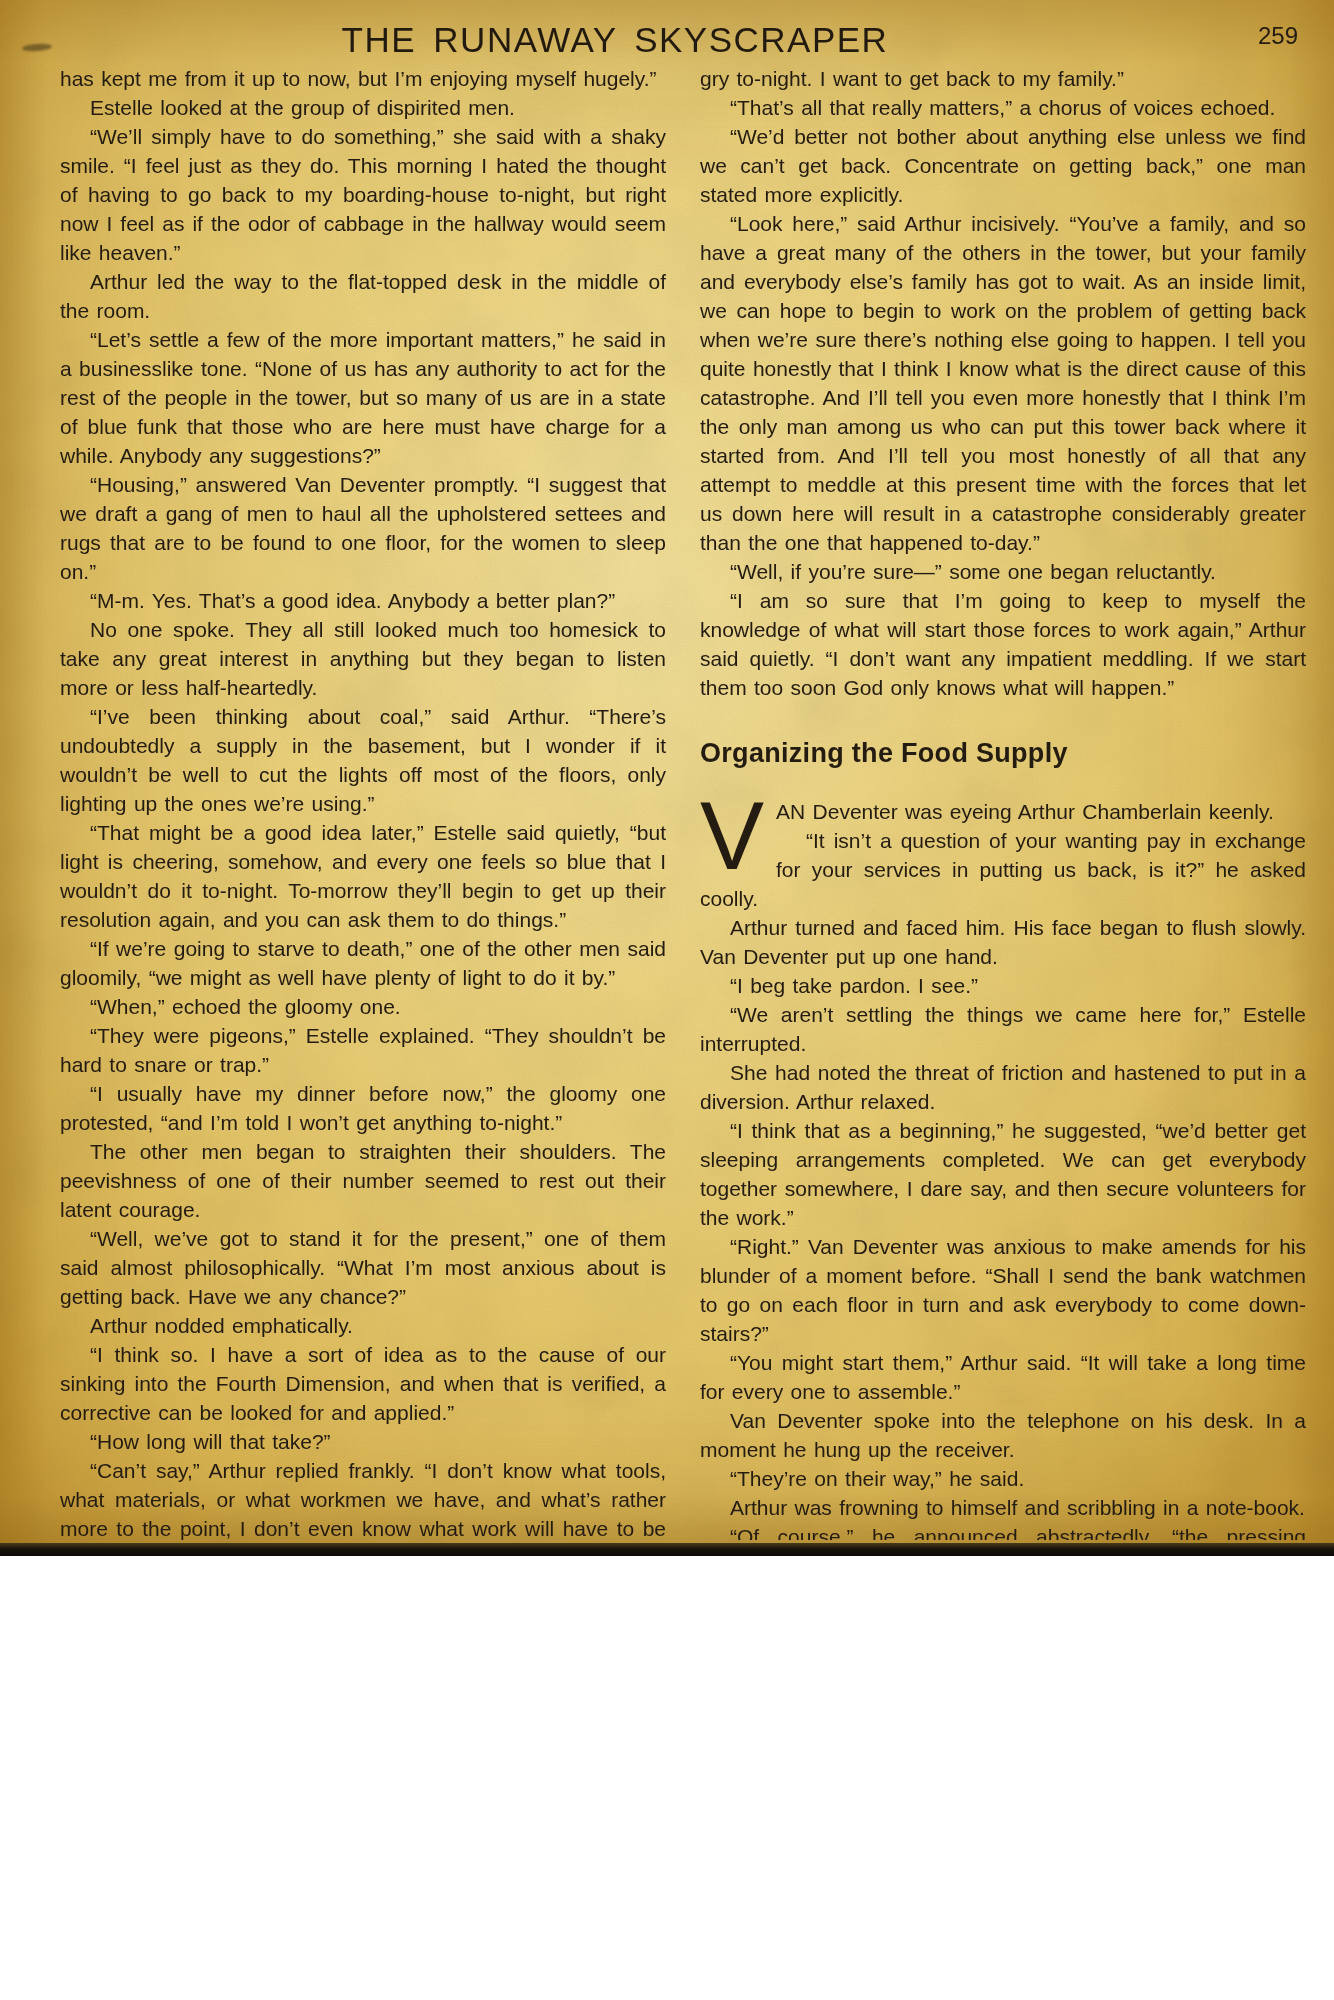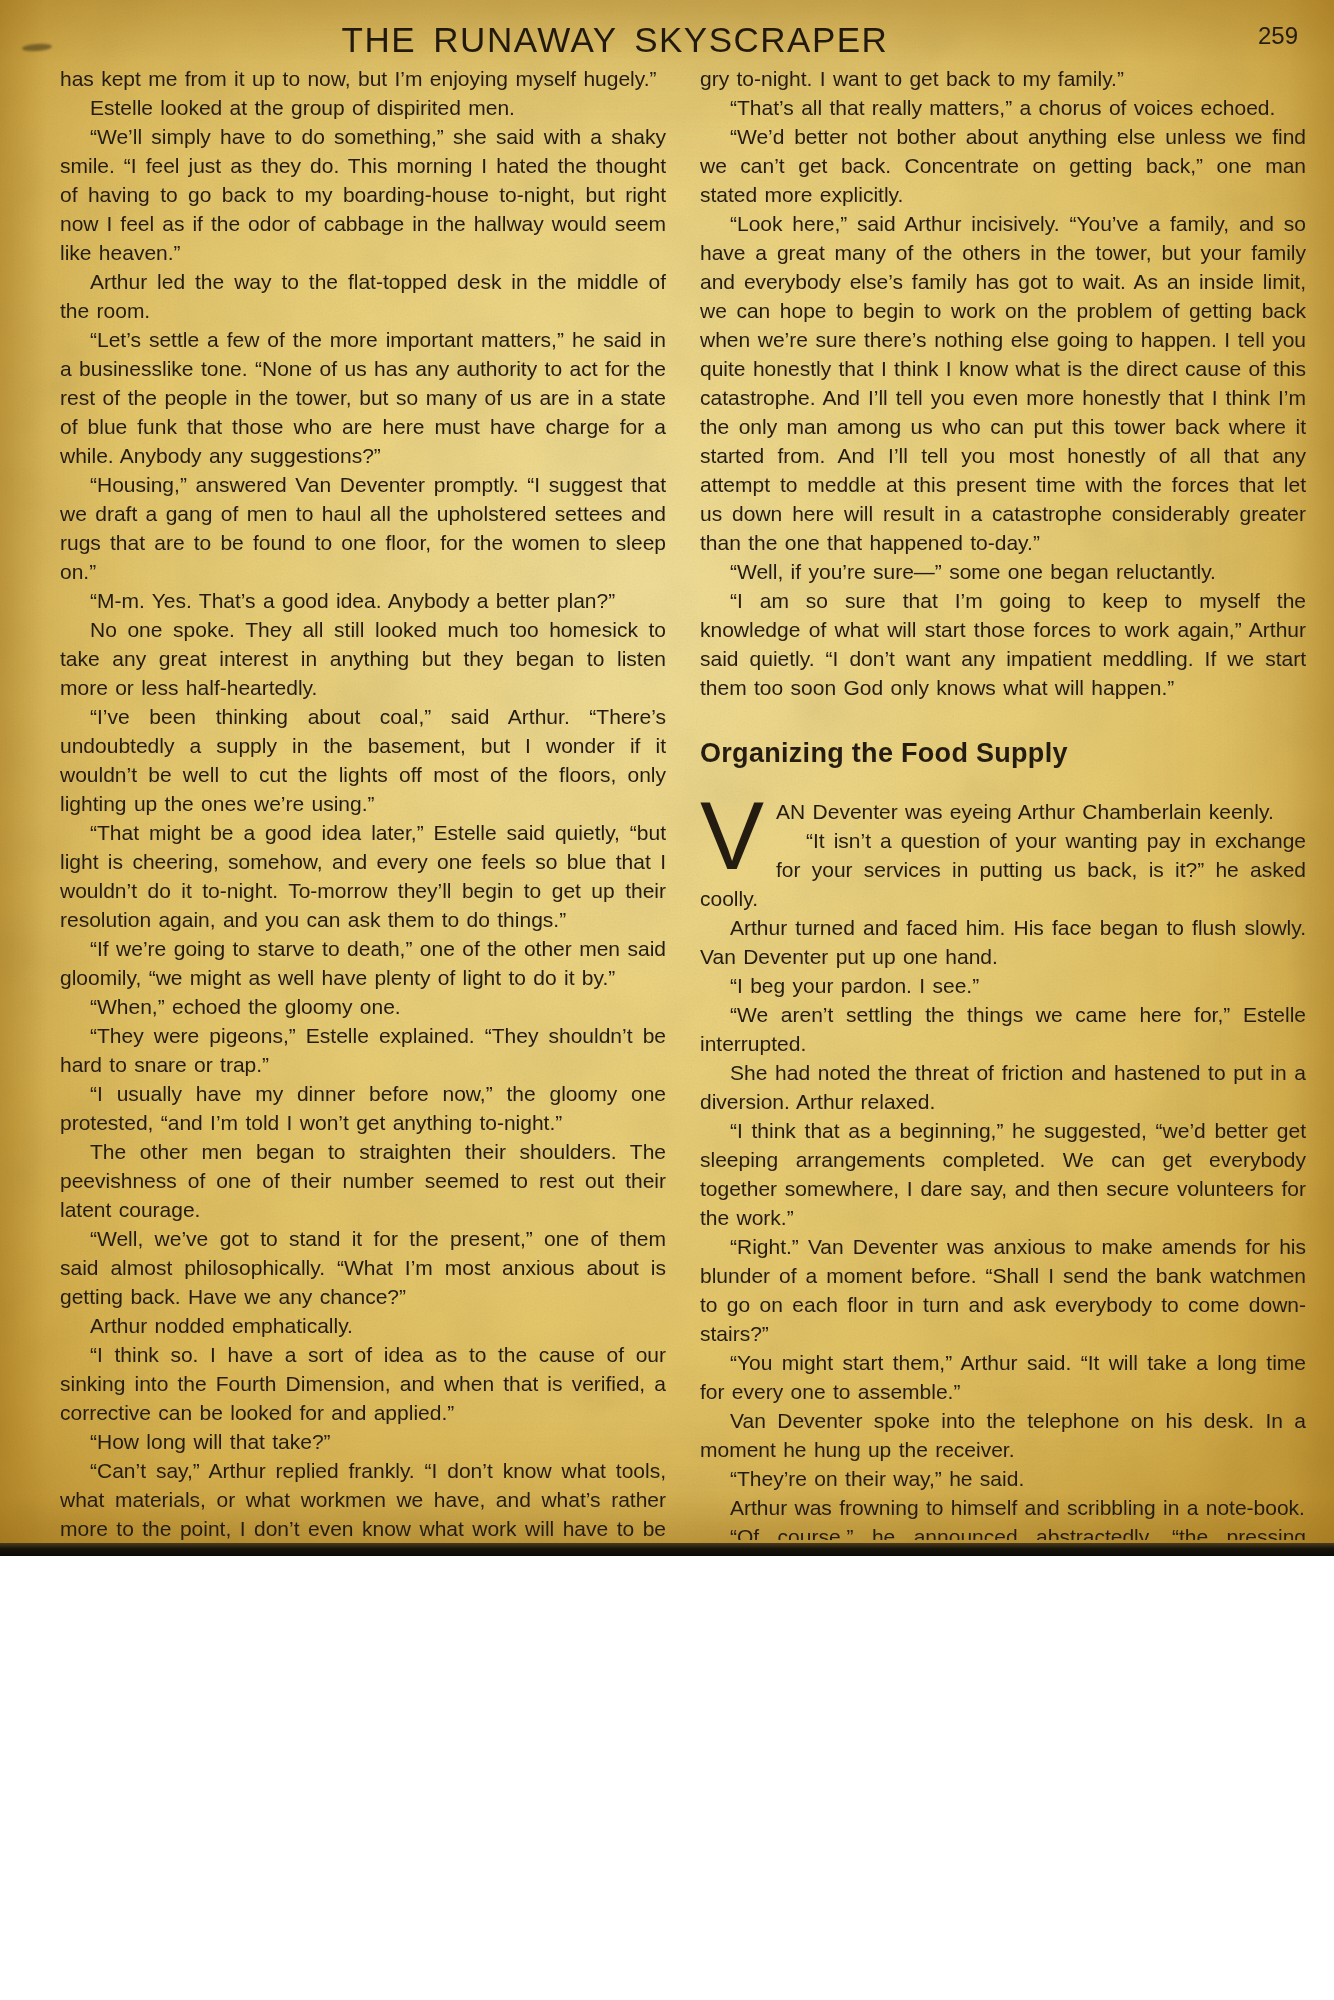--- a/index.html
+++ b/index.html
@@ -182,21 +182,21 @@
         <p class="para noindent">gry to-night. I want to get back to my family.”</p>
         <p class="para">“That’s all that really matters,” a chorus of voices echoed.</p>
         <p class="para">“We’d better not bother about anything else unless we find we can’t get back. Concentrate on getting back,” one man stated more explicitly.</p>
         <p class="para">“Look here,” said Arthur incisively. “You’ve a family, and so have a great many of the others in the tower, but your family and everybody else’s family has got to wait. As an inside limit, we can hope to begin to work on the problem of getting back when we’re sure there’s nothing else going to happen. I tell you quite honestly that I think I know what is the direct cause of this catastrophe. And I’ll tell you even more honestly that I think I’m the only man among us who can put this tower back where it started from. And I’ll tell you most honestly of all that any attempt to meddle at this present time with the forces that let us down here will result in a catastrophe considerably greater than the one that happened to-day.”</p>
         <p class="para">“Well, if you’re sure—” some one began reluctantly.</p>
         <p class="para">“I am so sure that I’m going to keep to myself the knowledge of what will start those forces to work again,” Arthur said quietly. “I don’t want any impatient meddling. If we start them too soon God only knows what will happen.”</p>
         <h2 class="section-heading">Organizing the Food Supply</h2>
         <p class="para noindent"><span class="dropcap">V</span>AN Deventer was eyeing Arthur Chamberlain keenly.</p>
         <p class="para">“It isn’t a question of your wanting pay in exchange for your services in putting us back, is it?” he asked coolly.</p>
         <p class="para">Arthur turned and faced him. His face began to flush slowly. Van Deventer put up one hand.</p>
-        <p class="para">“I beg your pardon. I see.”</p>
+        <p class="para">“I beg take pardon. I see.”</p>
         <p class="para">“We aren’t settling the things we came here for,” Estelle interrupted.</p>
         <p class="para">She had noted the threat of friction and hastened to put in a diversion. Arthur relaxed.</p>
         <p class="para">“I think that as a beginning,” he suggested, “we’d better get sleeping arrangements completed. We can get everybody together somewhere, I dare say, and then secure volunteers for the work.”</p>
         <p class="para">“Right.” Van Deventer was anxious to make amends for his blunder of a moment before. “Shall I send the bank watchmen to go on each floor in turn and ask everybody to come down-stairs?”</p>
         <p class="para">“You might start them,” Arthur said. “It will take a long time for every one to assemble.”</p>
         <p class="para">Van Deventer spoke into the telephone on his desk. In a moment he hung up the receiver.</p>
         <p class="para">“They’re on their way,” he said.</p>
         <p class="para">Arthur was frowning to himself and scribbling in a note-book.</p>
         <p class="para">“Of course,” he announced abstractedly, “the pressing problem is food. We’ve quite a number of fishermen, and a few hunters. We’ve got to have a lot of food at once, and everything considered, I think we’d better count on the fishermen. At sunrise we’d better have some people begin to dig bait and wake our anglers. They’d better make their tackle to-night, don’t you think?”</p>
         <p class="para">There was a general nod.</p>

